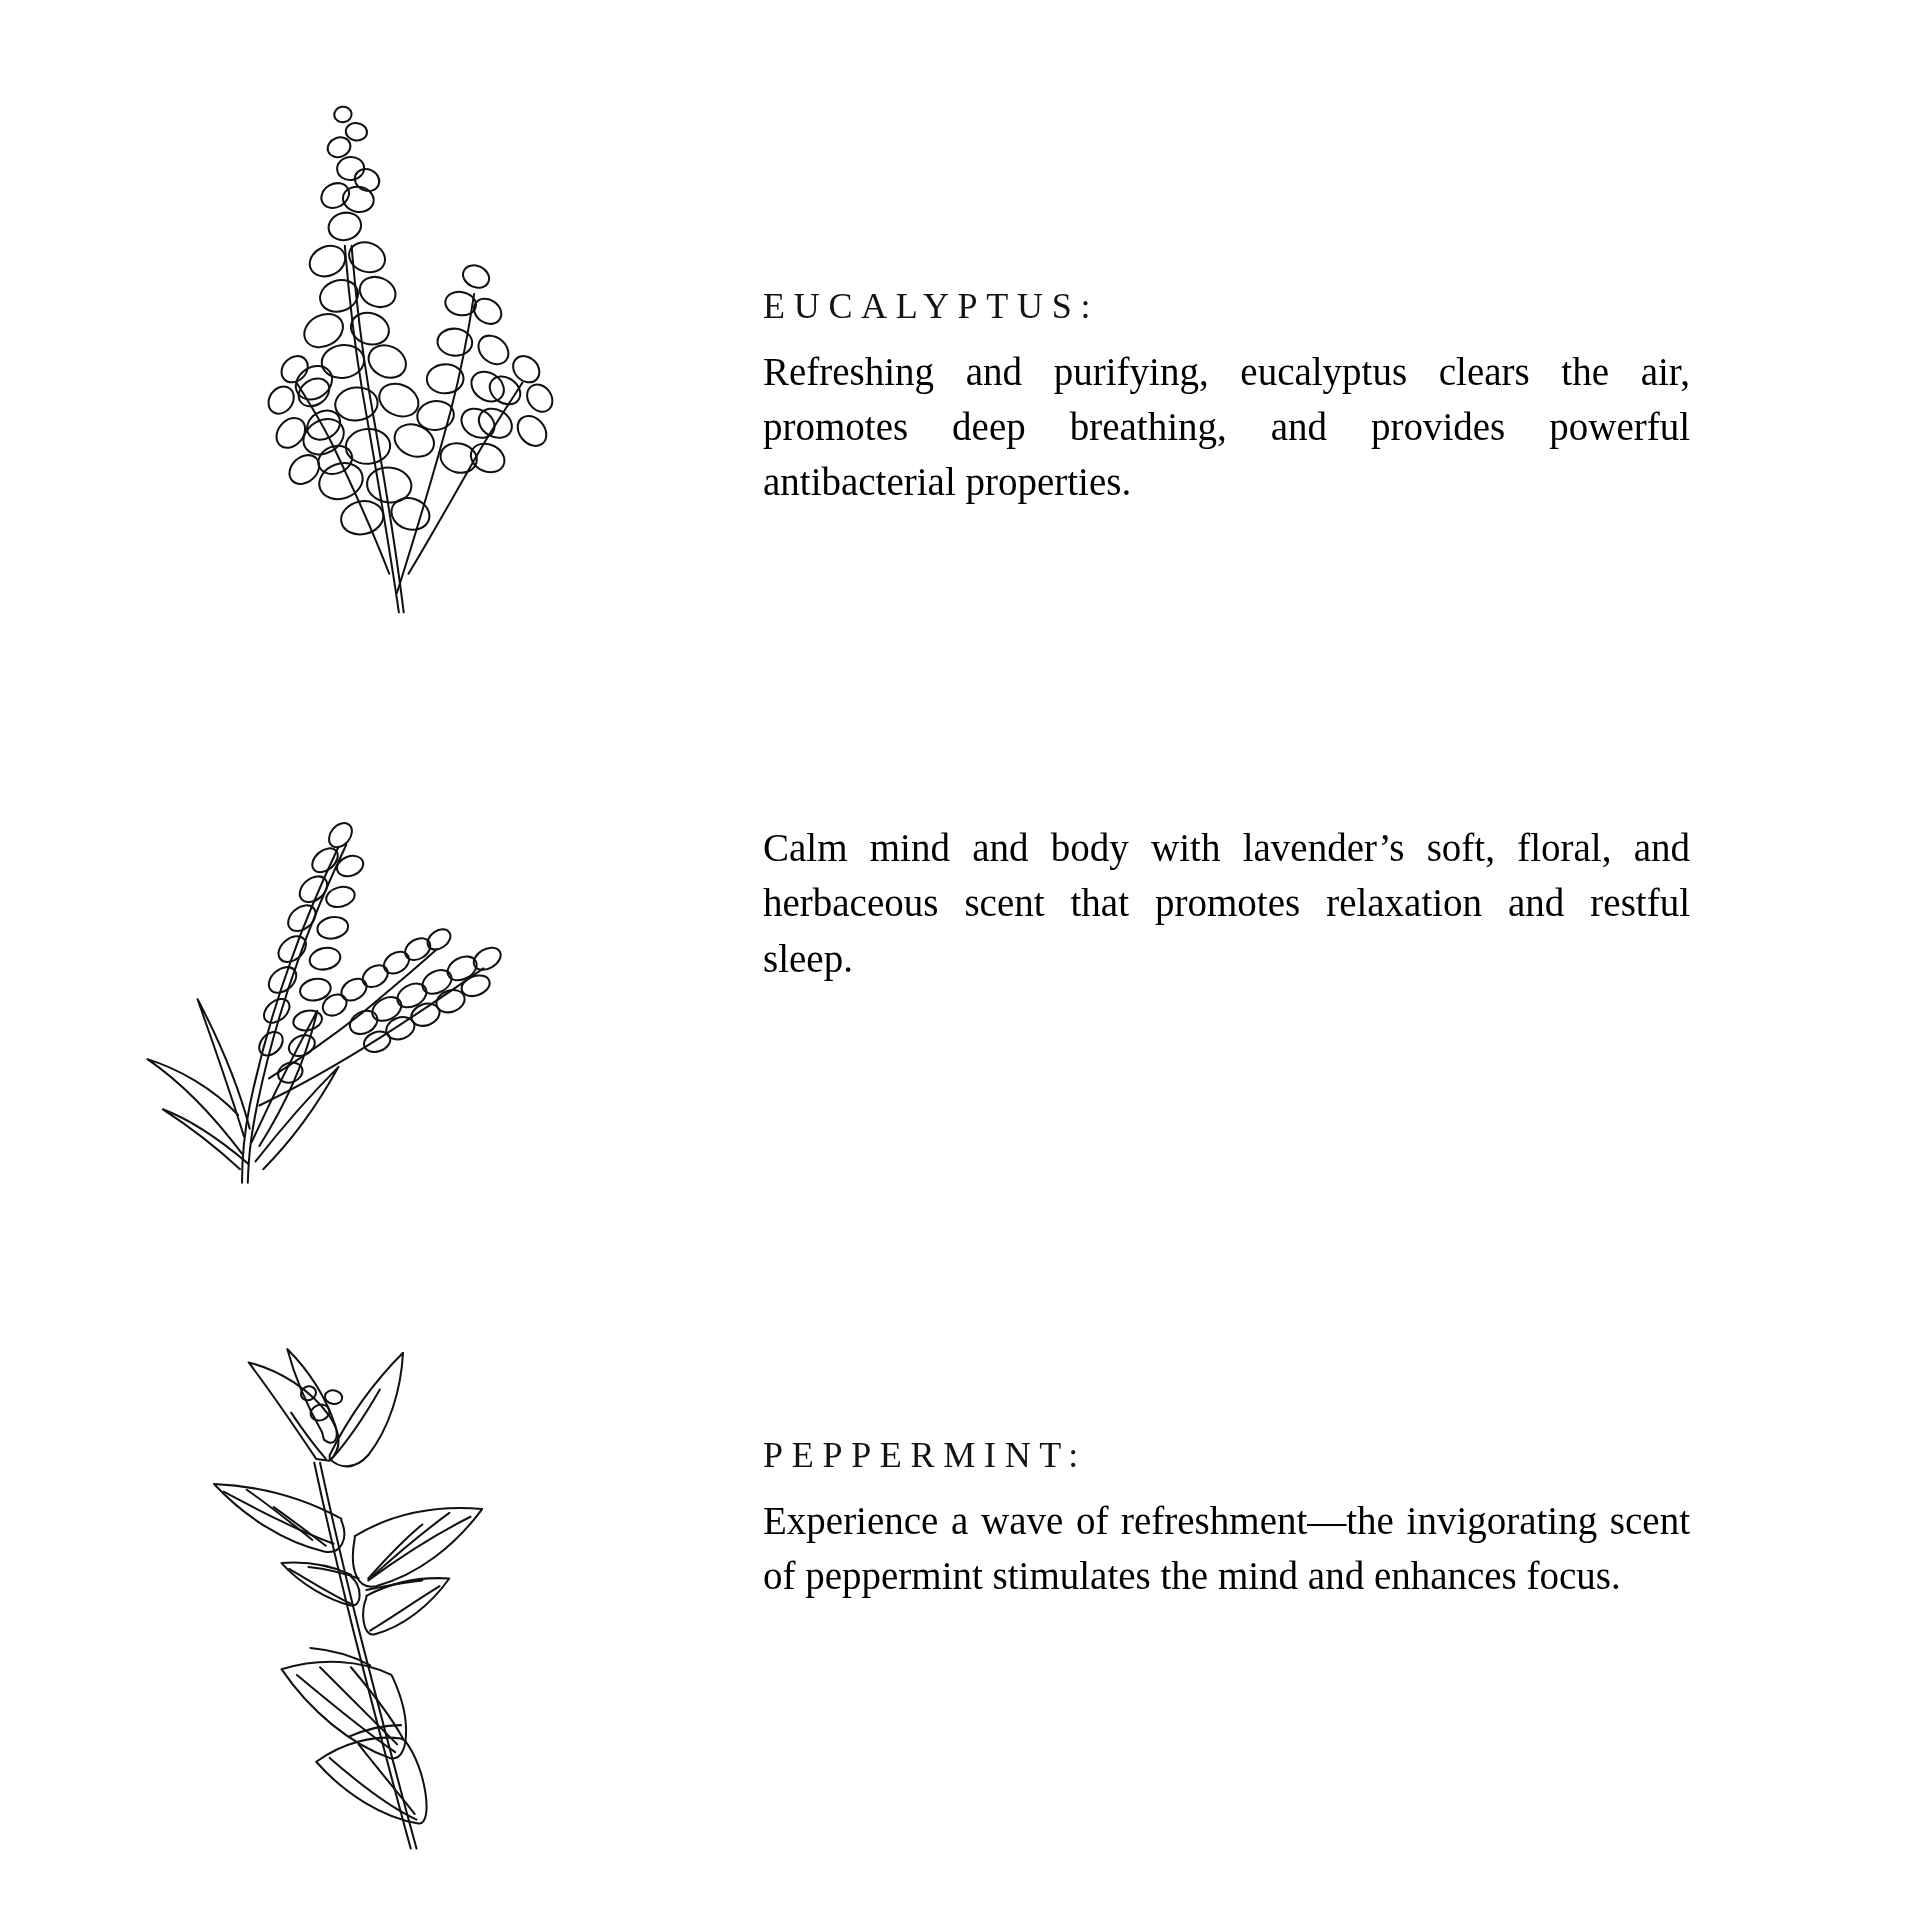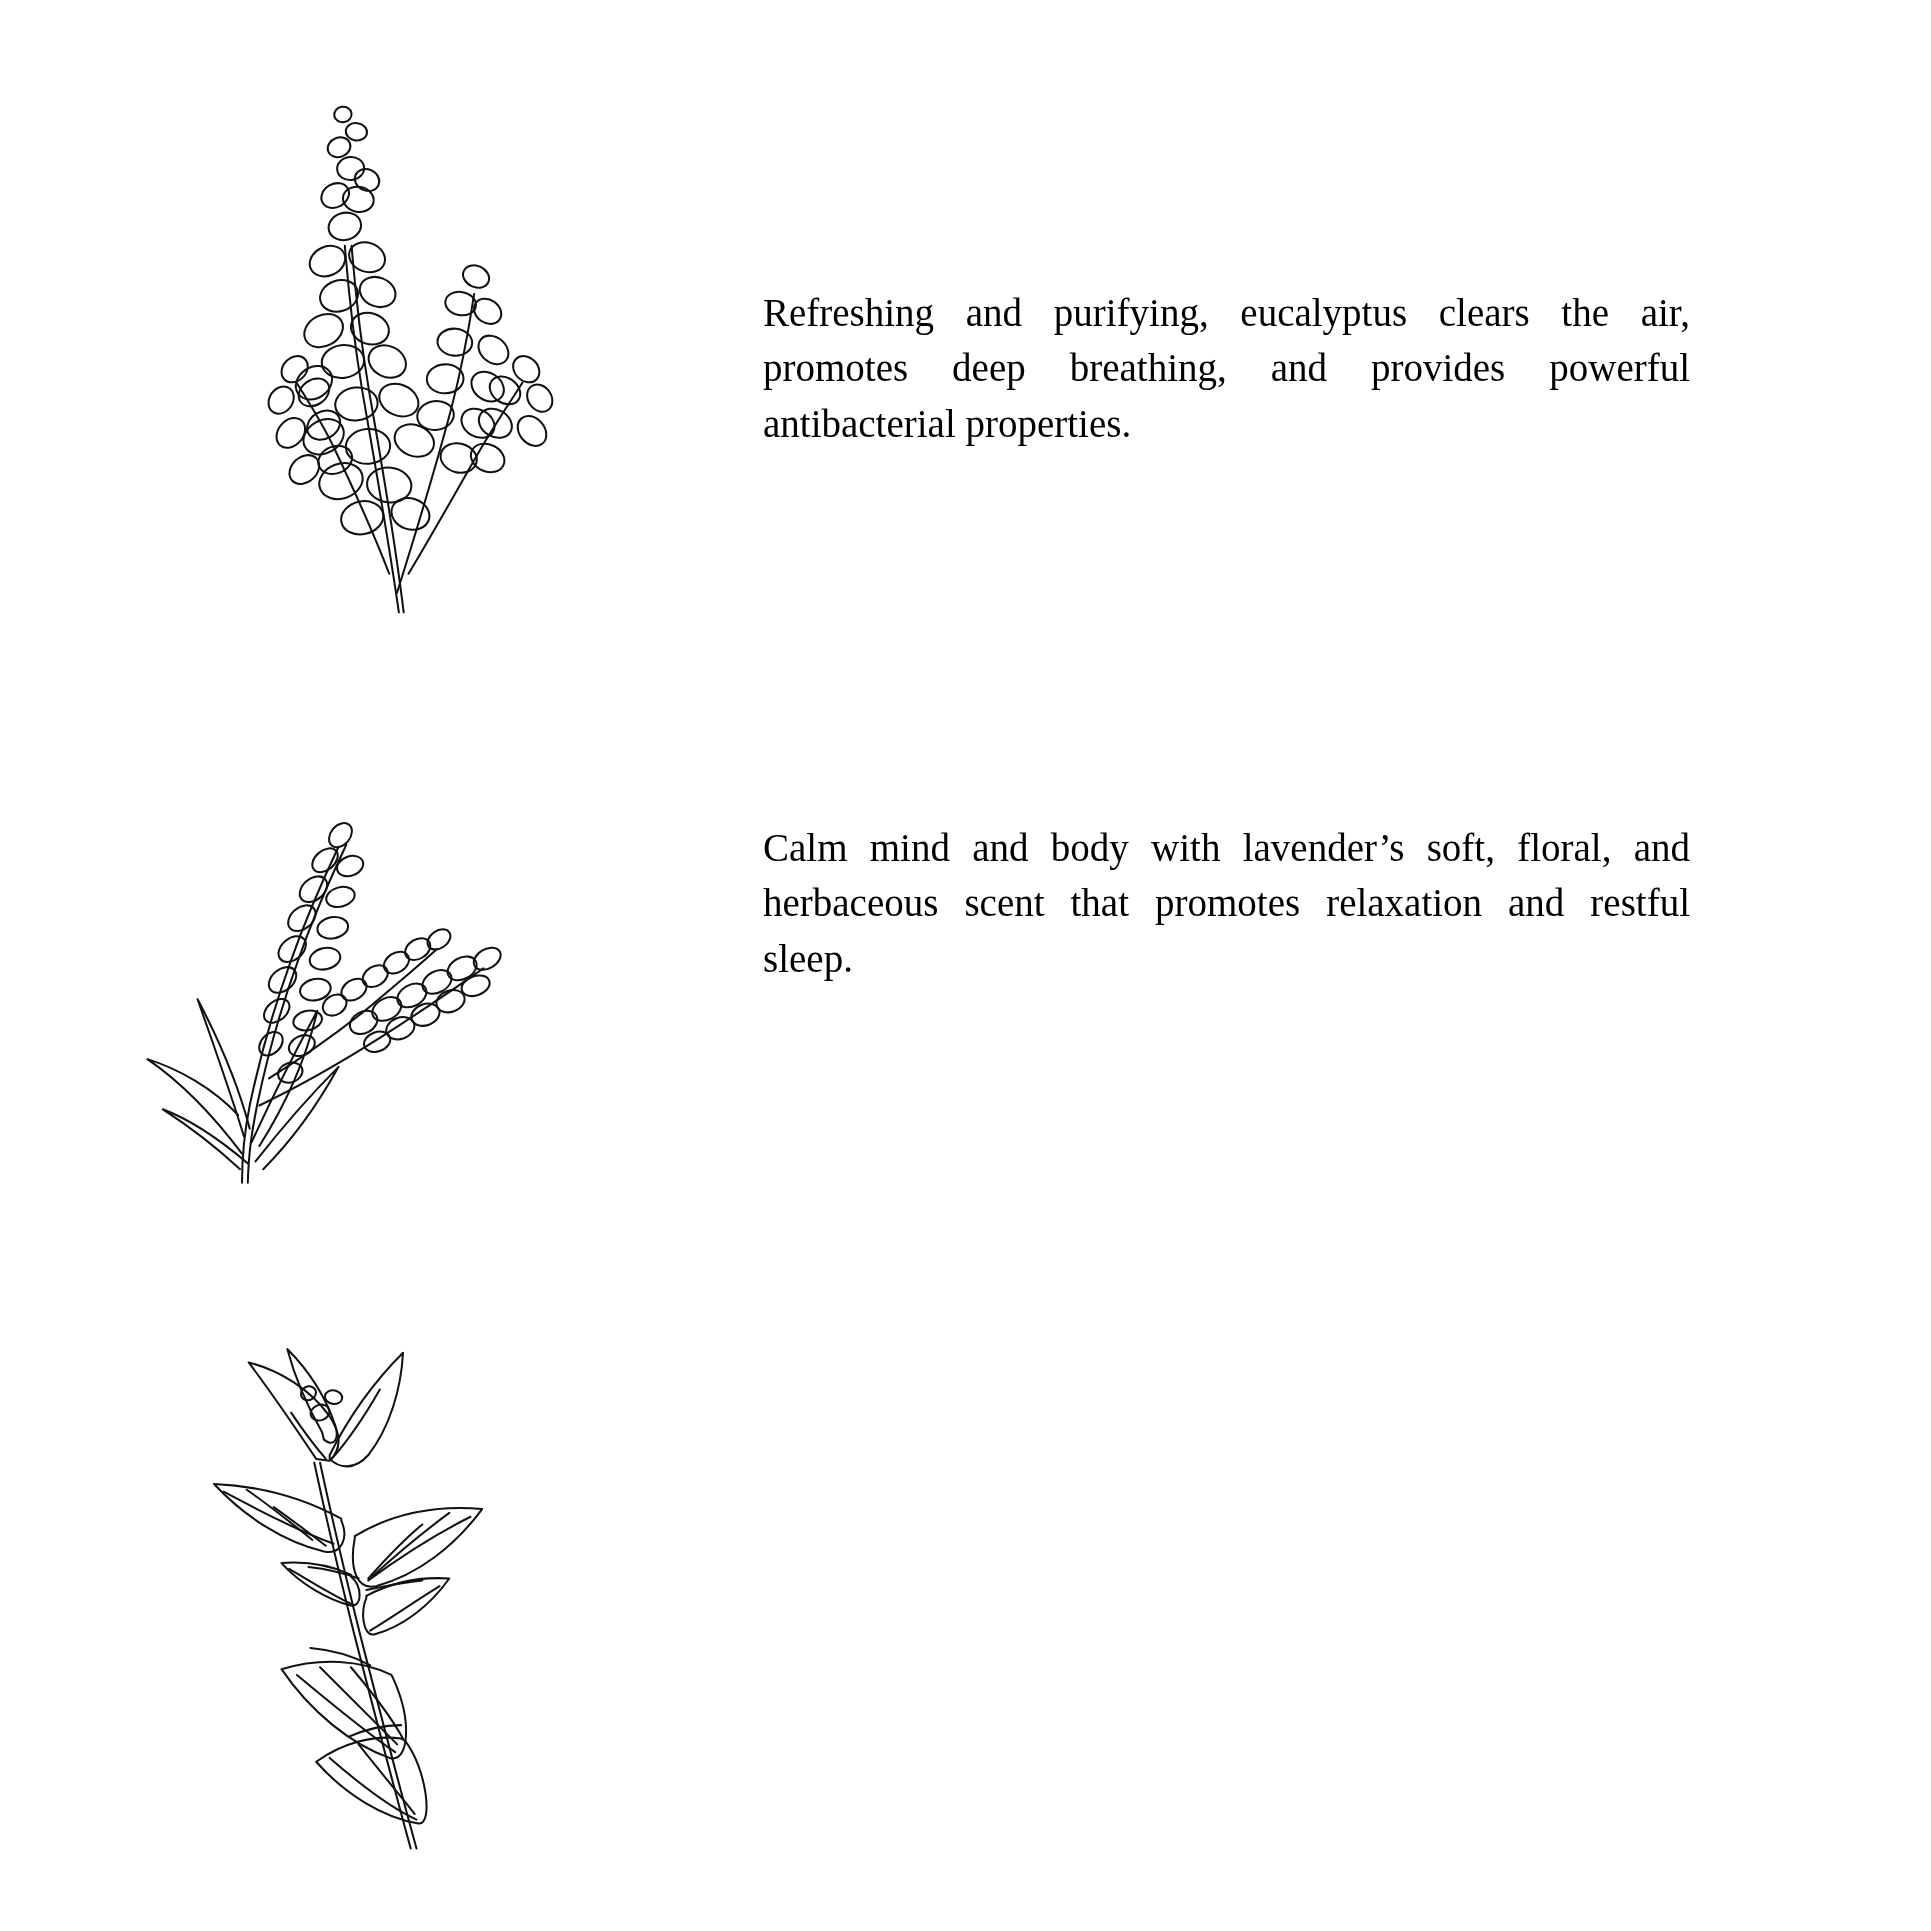--- a/index.html
+++ b/index.html
@@ -153,20 +153,21 @@
             <ellipse cx="116" cy="340" rx="15" ry="12" transform="rotate(-55 116 340)"></ellipse>
             <ellipse cx="160" cy="366" rx="18" ry="14" transform="rotate(-30 160 366)"></ellipse>
             <ellipse cx="126" cy="374" rx="17" ry="13" transform="rotate(-50 126 374)"></ellipse>
             <ellipse cx="172" cy="402" rx="18" ry="14" transform="rotate(-22 172 402)"></ellipse>
             <ellipse cx="140" cy="412" rx="17" ry="13" transform="rotate(-42 140 412)"></ellipse>
           </g>
         </g>
       </svg>
     </div>
     <div class="text-col">
+      <h2 class="herb-title">EUCALYPTUS:</h2>
       <p class="herb-desc">Refreshing and purifying, eucalyptus clears the air, promotes deep breathing, and provides powerful antibacterial properties.</p>
     </div>
   </section>
 
   <section class="entry entry-2">
     <div class="illus-col">
       <svg class="ill-2" width="541" height="502" viewBox="0 0 560 520">
         <g fill="none" stroke="#111111" stroke-width="2.1" stroke-linecap="round" stroke-linejoin="round">
 
           <path d="M150 500 C150 470 152 450 158 420 C168 372 182 322 200 272 C214 232 232 190 250 152"></path>
@@ -276,16 +277,20 @@
           <path d="M206 486 C238 514 270 538 296 550"></path>
           <path d="M236 472 C258 500 280 526 294 544"></path>
 
           <path d="M248 390 C230 380 208 374 186 372"></path>
           <path d="M280 452 C264 452 244 456 226 464"></path>
           <path d="M236 300 C220 294 202 290 184 288"></path>
           <path d="M244 312 C262 308 282 304 302 302"></path>
         </g>
       </svg>
     </div>
+    <div class="text-col">
+      <h2 class="herb-title">PEPPERMINT:</h2>
+      <p class="herb-desc">Experience a wave of refreshment—the invigorating scent of peppermint stimulates the mind and enhances focus.</p>
+    </div>
   </section>
 
 </div>
 
 
 </body></html>

